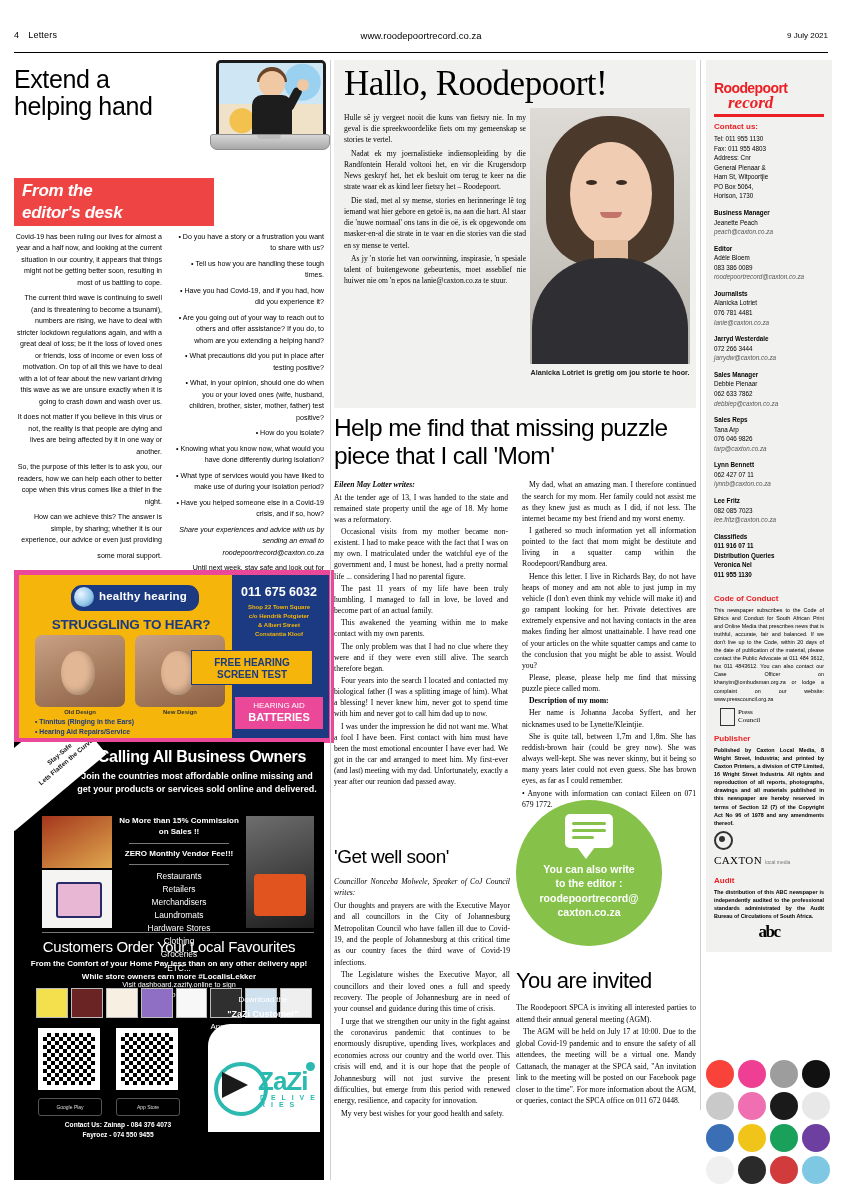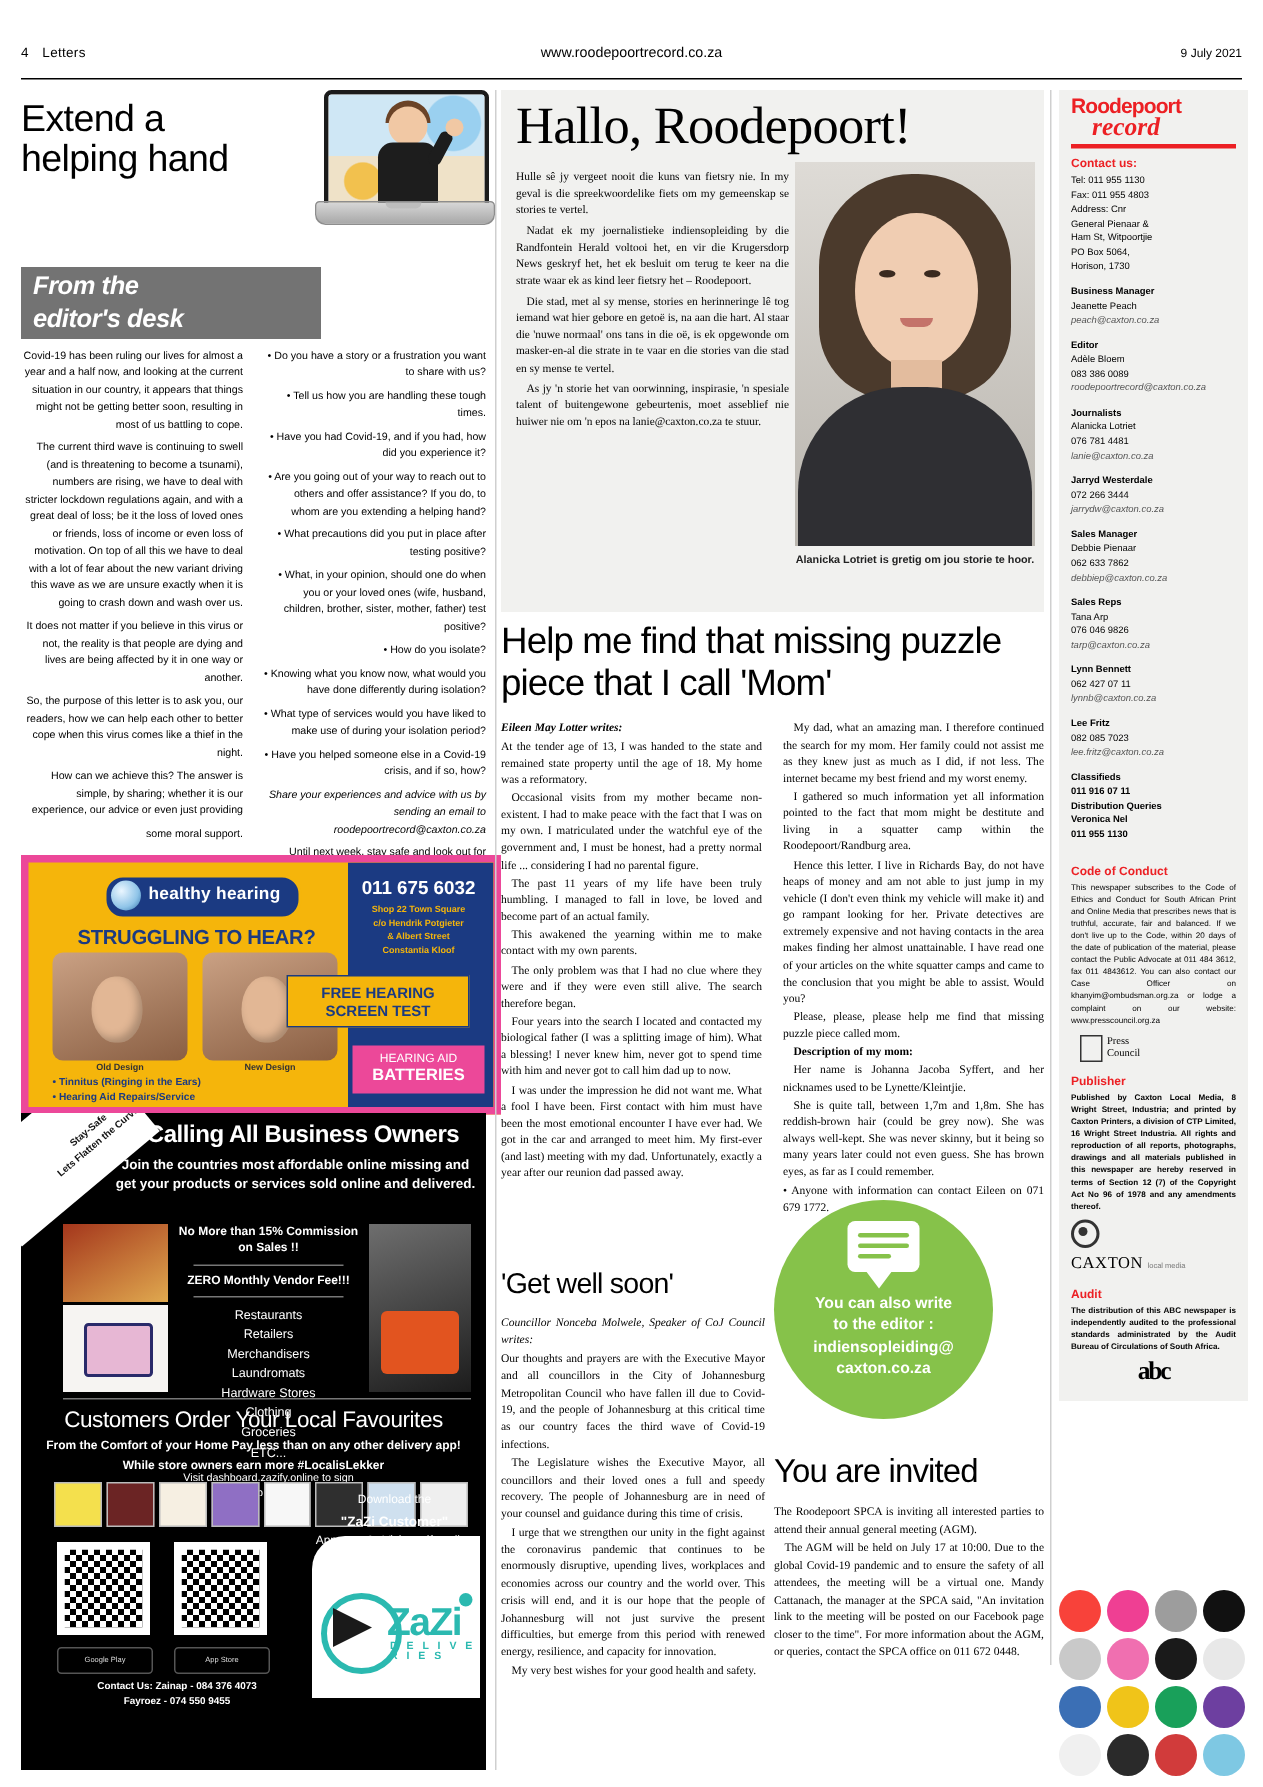--- a/index.html
+++ b/index.html
@@ -10,21 +10,21 @@
   .topbar{position:absolute;left:14px;top:28px;width:814px;height:26px;}
   .topbar .folio{position:absolute;left:0;top:2px;font-size:9px;letter-spacing:.2px;}
   .topbar .folio b{font-weight:400;margin-right:9px;}
   .topbar .site{position:absolute;left:50%;transform:translateX(-50%);top:2px;font-size:9.5px;}
   .topbar .date{position:absolute;right:0;top:3px;font-size:8px;}
   .rule{position:absolute;left:14px;top:52px;width:814px;height:1px;background:#000;}
 
   
   .edcol{position:absolute;left:14px;top:60px;width:310px;}
   .ed-title{font-size:25px;line-height:1.06;font-weight:400;letter-spacing:-.4px;width:170px;padding-top:6px;}
-  .ed-badge{position:absolute;left:0;top:118px;width:200px;height:48px;background:#737373;}
+  .ed-badge{position:absolute;left:0;top:118px;width:200px;height:48px;background:#ef4444;}
   .ed-badge span{display:block;color:#fff;font-weight:bold;font-style:italic;font-size:17px;line-height:1.07;padding:4px 0 0 8px;letter-spacing:-.3px;}
   .laptop{position:absolute;left:196px;top:-2px;width:118px;height:112px;}
   .laptop .screen{position:absolute;left:6px;top:2px;width:104px;height:74px;background:#fff;border:3px solid #1b1b1b;border-radius:5px 5px 0 0;overflow:hidden;}
   .laptop .scene{position:absolute;inset:0;background:
       radial-gradient(circle at 22% 78%,#f2c14e 0 12px,transparent 13px),
       radial-gradient(circle at 80% 26%,#9ad0f0 0 18px,transparent 19px),
       linear-gradient(#cfe7f5 0 55%,#efe2c8 55% 100%);}
   .laptop .head{position:absolute;left:40px;top:8px;width:26px;height:26px;border-radius:50%;background:#f1c8a4;}
   .laptop .hair{position:absolute;left:38px;top:4px;width:30px;height:15px;border-radius:15px 15px 0 0;background:#6b4327;}
   .laptop .body{position:absolute;left:33px;top:32px;width:40px;height:42px;border-radius:10px 10px 0 0;background:#1d1d1d;}
@@ -146,21 +146,21 @@
 
   .invited{position:absolute;left:516px;top:968px;width:180px;}
   .invited h2{margin:0;font-size:22px;letter-spacing:-.6px;font-weight:400;}
   .invited .bodyt{margin-top:8px;font-family:"Liberation Serif",serif;font-size:7.7px;line-height:1.5;text-align:justify;}
   .invited .bodyt p{margin:0 0 1px 0;text-indent:7px;}
   .invited .bodyt p.noind{text-indent:0;}
 
   .vdiv{position:absolute;width:1px;background:#cfcfcf;}
 
   
-  .side{position:absolute;left:706px;top:60px;width:110px;background:#f1f1ef;padding:3px 8px 10px 8px;}
+  .side{position:absolute;left:706px;top:60px;width:110px;background:#f1f1ef;padding:21px 8px 10px 8px;}
   .masthead .rp{color:#ec2024;font-weight:bold;font-size:14px;letter-spacing:-.6px;line-height:1;}
   .masthead .rec{color:#ec2024;font-weight:bold;font-style:italic;font-family:"Liberation Serif",serif;font-size:17px;line-height:1;margin-top:-1px;margin-left:14px;}
   .masthead .bar{height:3px;background:#ec2024;margin:3px 0 5px 0;}
   .side h3{margin:0 0 3px 0;color:#ec2024;font-size:8px;font-weight:bold;}
   .side .blk{font-size:6.3px;line-height:1.52;margin-bottom:7px;}
   .side .blk .name{font-weight:bold;}
   .side .blk .mail{font-style:italic;color:#555;}
   .side .small{font-size:5.4px;line-height:1.5;text-align:justify;}
   .presscouncil{display:flex;align-items:center;gap:3px;margin:5px 0 8px 6px;}
   .presscouncil .bk{width:13px;height:16px;border:1.5px solid #333;}
@@ -395,21 +395,21 @@
 
   <div class="greencircle">
     <div class="bub">
       <i class="l1"></i>
       <i class="l2"></i>
       <i class="l3"></i>
     </div>
     <div class="ctxt">
       <div>You can also write</div>
       <div>to the editor :</div>
-      <div>indiensopleiding@</div>
+      <div>roodepoortrecord@</div>
       <div>caxton.co.za</div>
     </div>
   </div>
 
   <div class="invited">
     <h2>You are invited</h2>
     <div class="bodyt">
       <p class="noind">The Roodepoort SPCA is inviting all interested parties to attend their annual general meeting (AGM).</p>
       <p>The AGM will be held on July 17 at 10:00. Due to the global Covid-19 pandemic and to ensure the safety of all attendees, the meeting will be a virtual one. Mandy Cattanach, the manager at the SPCA said, "An invitation link to the meeting will be posted on our Facebook page closer to the time". For more information about the AGM, or queries, contact the SPCA office on 011 672 0448.</p>
     </div>

